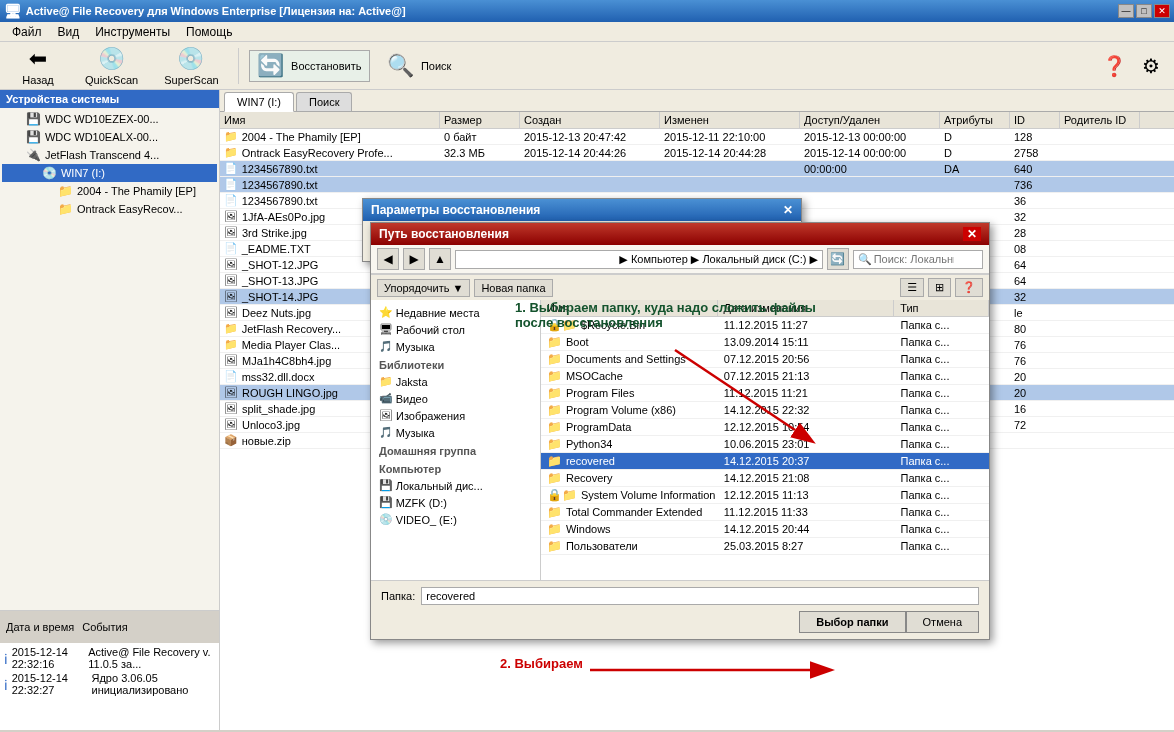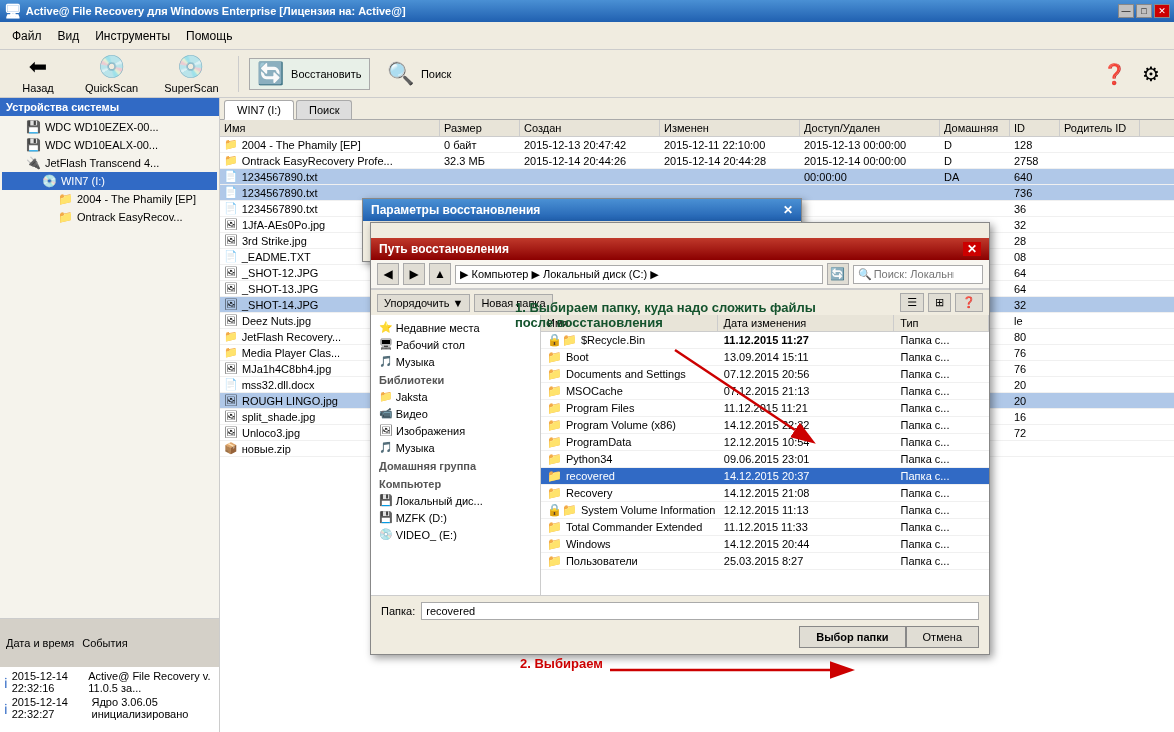--- a/index.html
+++ b/index.html
@@ -5,21 +5,21 @@
     * { box-sizing: border-box; margin: 0; padding: 0; }
     body { font-family: 'Segoe UI', Tahoma, sans-serif; font-size: 12px; background: #d4d0c8; width: 1174px; height: 732px; overflow: hidden; }
 
     
     .titlebar { background: linear-gradient(to bottom, #4a90d4, #2060b0); color: white; height: 22px; display: flex; align-items: center; justify-content: space-between; padding: 0 4px; }
     .titlebar-title { font-size: 11px; font-weight: bold; display: flex; align-items: center; gap: 4px; }
     .titlebar-controls { display: flex; gap: 2px; }
     .titlebar-btn { width: 16px; height: 14px; background: #c0c0c0; border: 1px solid #888; font-size: 9px; cursor: pointer; display: flex; align-items: center; justify-content: center; color: black; }
 
     
-    .menubar { background: #f0ece0; height: 28px; display: flex; align-items: center; padding: 0 4px; border-bottom: 1px solid #ccc; }
+    .menubar { background: #f0ece0; height: 20px; display: flex; align-items: center; padding: 0 4px; border-bottom: 1px solid #ccc; }
     .menu-item { padding: 2px 8px; cursor: pointer; font-size: 12px; }
 
     
     .toolbar { background: #f0ece0; height: 48px; display: flex; align-items: center; padding: 4px 8px; gap: 8px; border-bottom: 1px solid #ccc; }
     .toolbar-btn { display: flex; flex-direction: column; align-items: center; gap: 2px; padding: 2px 8px; cursor: pointer; border: 1px solid transparent; min-width: 60px; }
     .toolbar-btn-icon { font-size: 22px; }
     .toolbar-btn-label { font-size: 11px; }
     .toolbar-sep { width: 1px; height: 36px; background: #ccc; margin: 0 2px; }
     .toolbar-right { margin-left: auto; display: flex; gap: 4px; }
 
@@ -32,21 +32,21 @@
     .tree-area { flex: 1; overflow-y: auto; padding: 2px; }
     .tree-item { display: flex; align-items: center; gap: 4px; padding: 2px 4px; cursor: pointer; white-space: nowrap; overflow: hidden; }
     .tree-item.selected { background: #316ac5; color: white; }
     .tree-item .indent1 { width: 16px; display: inline-block; }
     .tree-item .indent2 { width: 32px; display: inline-block; }
     .tree-item .indent3 { width: 48px; display: inline-block; }
     .tree-label { font-size: 11px; }
 
     
     .log-area { height: 120px; border-top: 1px solid #ccc; background: #fff; display: flex; flex-direction: column; }
-    .log-header { background: #d4d0c8; padding: 18px 6px; font-size: 11px; display: flex; gap: 8px; }
+    .log-header { background: #d4d0c8; padding: 10px 6px; font-size: 11px; display: flex; gap: 8px; }
     .log-content { flex: 1; overflow-y: auto; padding: 2px 4px; }
     .log-row { display: flex; gap: 4px; padding: 1px 0; font-size: 11px; align-items: center; }
     .log-row .log-icon { color: #316ac5; font-size: 14px; }
     .status-bar { height: 22px; background: #d4d0c8; border-top: 1px solid #bbb; display: flex; align-items: center; padding: 0 8px; gap: 20px; font-size: 11px; }
 
     
     .right-panel { flex: 1; display: flex; flex-direction: column; background: #fff; }
     .tabs-bar { background: #f0ece0; display: flex; align-items: flex-end; padding: 2px 4px 0; border-bottom: 1px solid #aaa; gap: 2px; }
     .tab { padding: 3px 12px; border: 1px solid #aaa; border-bottom: none; background: #ddd; cursor: pointer; font-size: 11px; border-radius: 3px 3px 0 0; }
     .tab.active { background: #fff; border-bottom: 1px solid #fff; margin-bottom: -1px; }
@@ -67,24 +67,24 @@
     .file-row.selected2 { background: #b0c8e8; }
     .file-cell { padding: 1px 4px; font-size: 11px; white-space: nowrap; overflow: hidden; }
     .file-cell.col-name { display: flex; align-items: center; gap: 4px; width: 220px; }
 
     
     .dialog-params { position: fixed; top: 198px; left: 362px; width: 440px; background: #f0ece0; border: 1px solid #888; box-shadow: 3px 3px 8px rgba(0,0,0,0.4); z-index: 101; }
     .dialog-title { background: linear-gradient(to bottom, #4a90d4, #2060b0); color: white; padding: 4px 8px; font-size: 12px; font-weight: bold; display: flex; justify-content: space-between; align-items: center; }
 
     
     .dialog-browse { position: fixed; top: 222px; left: 370px; width: 620px; background: #f0ece0; border: 1px solid #888; box-shadow: 3px 3px 8px rgba(0,0,0,0.4); z-index: 102; }
-    .dialog-browse-title { background: linear-gradient(to bottom, #c0392b, #8b0000); color: white; padding: 4px 8px; font-size: 12px; font-weight: bold; display: flex; justify-content: space-between; align-items: center; margin-top: 15px; }
+    .dialog-browse-title { background: linear-gradient(to bottom, #c0392b, #8b0000); color: white; padding: 4px 8px; font-size: 12px; font-weight: bold; display: flex; justify-content: space-between; align-items: center; }
     .browse-toolbar { background: #f8f6f0; padding: 3px 6px; display: flex; align-items: center; gap: 4px; border-bottom: 1px solid #ccc; }
     .browse-nav-btn { width: 22px; height: 22px; background: #e0ddd4; border: 1px solid #aaa; cursor: pointer; display: flex; align-items: center; justify-content: center; font-size: 12px; }
-    .browse-path { flex: 1; background: white; border: 1px solid #aaa; padding: 2px 4px; font-size: 11px; display: flex; align-items: center; gap: 4px; }
+    .browse-path { flex: 1; background: white; border: 1px solid #aaa; padding: 2px 4px; font-size: 11px; display: flex; align-items: center; gap: 4px; justify-content: flex-end; }
     .browse-search { width: 130px; background: white; border: 1px solid #aaa; padding: 2px 4px; font-size: 11px; display: flex; align-items: center; gap: 2px; }
     .browse-body { display: flex; height: 280px; }
     .browse-tree { width: 170px; background: white; border-right: 1px solid #ccc; overflow-y: auto; padding: 4px; }
     .browse-tree-item { display: flex; align-items: center; gap: 3px; padding: 2px 4px; cursor: pointer; font-size: 11px; }
     .browse-tree-section { font-size: 11px; color: #555; padding: 4px 4px 2px; font-weight: bold; }
     .browse-file-area { flex: 1; background: white; overflow-y: auto; }
     .browse-file-header { display: flex; background: #e8e4d8; border-bottom: 1px solid #ccc; position: sticky; top: 0; }
     .browse-file-col { padding: 2px 6px; font-size: 11px; border-right: 1px solid #ccc; }
     .browse-file-row { display: flex; align-items: center; border-bottom: 1px solid #f0f0f0; }
     .browse-file-row.selected { background: #316ac5; color: white; }
@@ -219,21 +219,21 @@
     <div class="tabs-bar">
       <div class="tab active">WIN7 (I:)</div>
       <div class="tab">Поиск</div>
     </div>
     <div class="file-list-header">
       <div class="file-col col-name">Имя</div>
       <div class="file-col col-size">Размер</div>
       <div class="file-col col-created">Создан</div>
       <div class="file-col col-modified">Изменен</div>
       <div class="file-col col-access">Доступ/Удален</div>
-      <div class="file-col col-attr">Домашняя</div>
+      <div class="file-col col-attr">Атрибуты</div>
       <div class="file-col col-id">ID</div>
       <div class="file-col col-parent">Родитель ID</div>
     </div>
     <div class="file-list-body">
 
       <div class="file-row">
         <div class="file-cell col-name">
             <span style="color:#f5c842;">📁</span>
             <span>2004 - The Phamily [EP]</span>
           </div>
@@ -604,21 +604,21 @@
         <div class="browse-file-col" style="flex:2;">Имя</div>
         <div class="browse-file-col" style="flex:2;">Дата изменения</div>
         <div class="browse-file-col" style="flex:1;">Тип</div>
       </div>
 
       <div class="browse-file-row">
         <div class="browse-file-cell" style="flex:2;display:flex;align-items:center;gap:4px;">
             <span style="color:#f5c842;font-size:12px;">🔒📁</span>
             <span>$Recycle.Bin</span>
           </div>
-        <div class="browse-file-cell" style="flex:2;font-weight:bold;">11.12.2015 11:27</div>
+        <div class="browse-file-cell" style="flex:2;">11.12.2015 11:27</div>
         <div class="browse-file-cell" style="flex:1;">Папка с...</div>
       </div>
       <div class="browse-file-row">
         <div class="browse-file-cell" style="flex:2;display:flex;align-items:center;gap:4px;">
             <span style="color:#f5c842;font-size:12px;">📁</span>
             <span>Boot</span>
           </div>
         <div class="browse-file-cell" style="flex:2;">13.09.2014 15:11</div>
         <div class="browse-file-cell" style="flex:1;">Папка с...</div>
       </div>
@@ -660,21 +660,21 @@
             <span>ProgramData</span>
           </div>
         <div class="browse-file-cell" style="flex:2;">12.12.2015 10:54</div>
         <div class="browse-file-cell" style="flex:1;">Папка с...</div>
       </div>
       <div class="browse-file-row">
         <div class="browse-file-cell" style="flex:2;display:flex;align-items:center;gap:4px;">
             <span style="color:#f5c842;font-size:12px;">📁</span>
             <span>Python34</span>
           </div>
-        <div class="browse-file-cell" style="flex:2;">09.06.2015 23:01</div>
+        <div class="browse-file-cell" style="flex:2;">10.06.2015 23:01</div>
         <div class="browse-file-cell" style="flex:1;">Папка с...</div>
       </div>
       <div class="browse-file-row selected">
         <div class="browse-file-cell" style="flex:2;display:flex;align-items:center;gap:4px;">
             <span style="font-size:12px;">📁</span>
             <span>recovered</span>
           </div>
         <div class="browse-file-cell" style="flex:2;">14.12.2015 20:37</div>
         <div class="browse-file-cell" style="flex:1;">Папка с...</div>
       </div>
@@ -741,21 +741,21 @@
   <svg width="200" height="120" style="position:absolute;top:40px;left:150px;">
     <defs>
       <marker id="arrowhead" markerWidth="10" markerHeight="7" refX="0" refY="3.5" orient="auto">
         <polygon points="0 0, 10 3.5, 0 7" fill="#cc0000"></polygon>
       </marker>
     </defs>
     <line x1="10" y1="10" x2="130" y2="90" stroke="#cc0000" stroke-width="2.5" marker-end="url(#arrowhead)"></line>
   </svg>
 </div>
 
-<div class="annotation" style="top:656px; left:520px;">
+<div class="annotation" style="top:656px; left:500px;">
   <div class="annotation-text" style="color:#cc0000;">
     <span>2. Выбираем</span>
   </div>
   <svg width="280" height="30" style="position:absolute;top:2px;left:80px;">
     <defs>
       <marker id="arrowhead2" markerWidth="10" markerHeight="7" refX="0" refY="3.5" orient="auto">
         <polygon points="0 0, 10 3.5, 0 7" fill="#cc0000"></polygon>
       </marker>
     </defs>
     <line x1="10" y1="12" x2="230" y2="12" stroke="#cc0000" stroke-width="2.5" marker-end="url(#arrowhead2)"></line>

